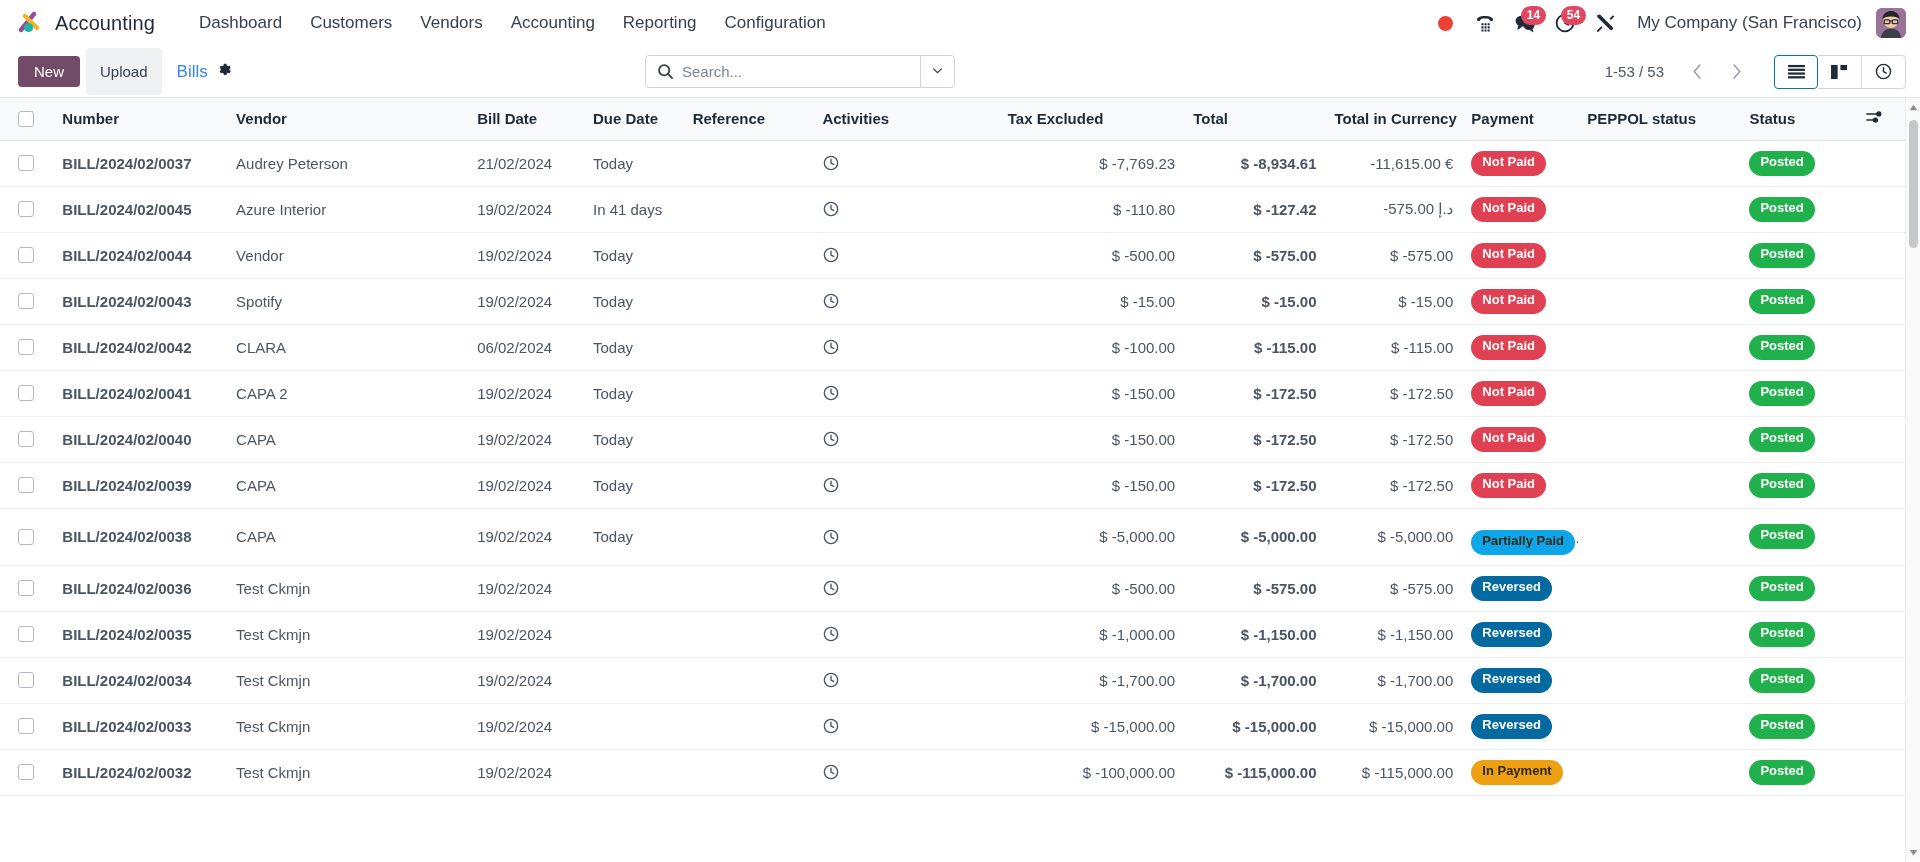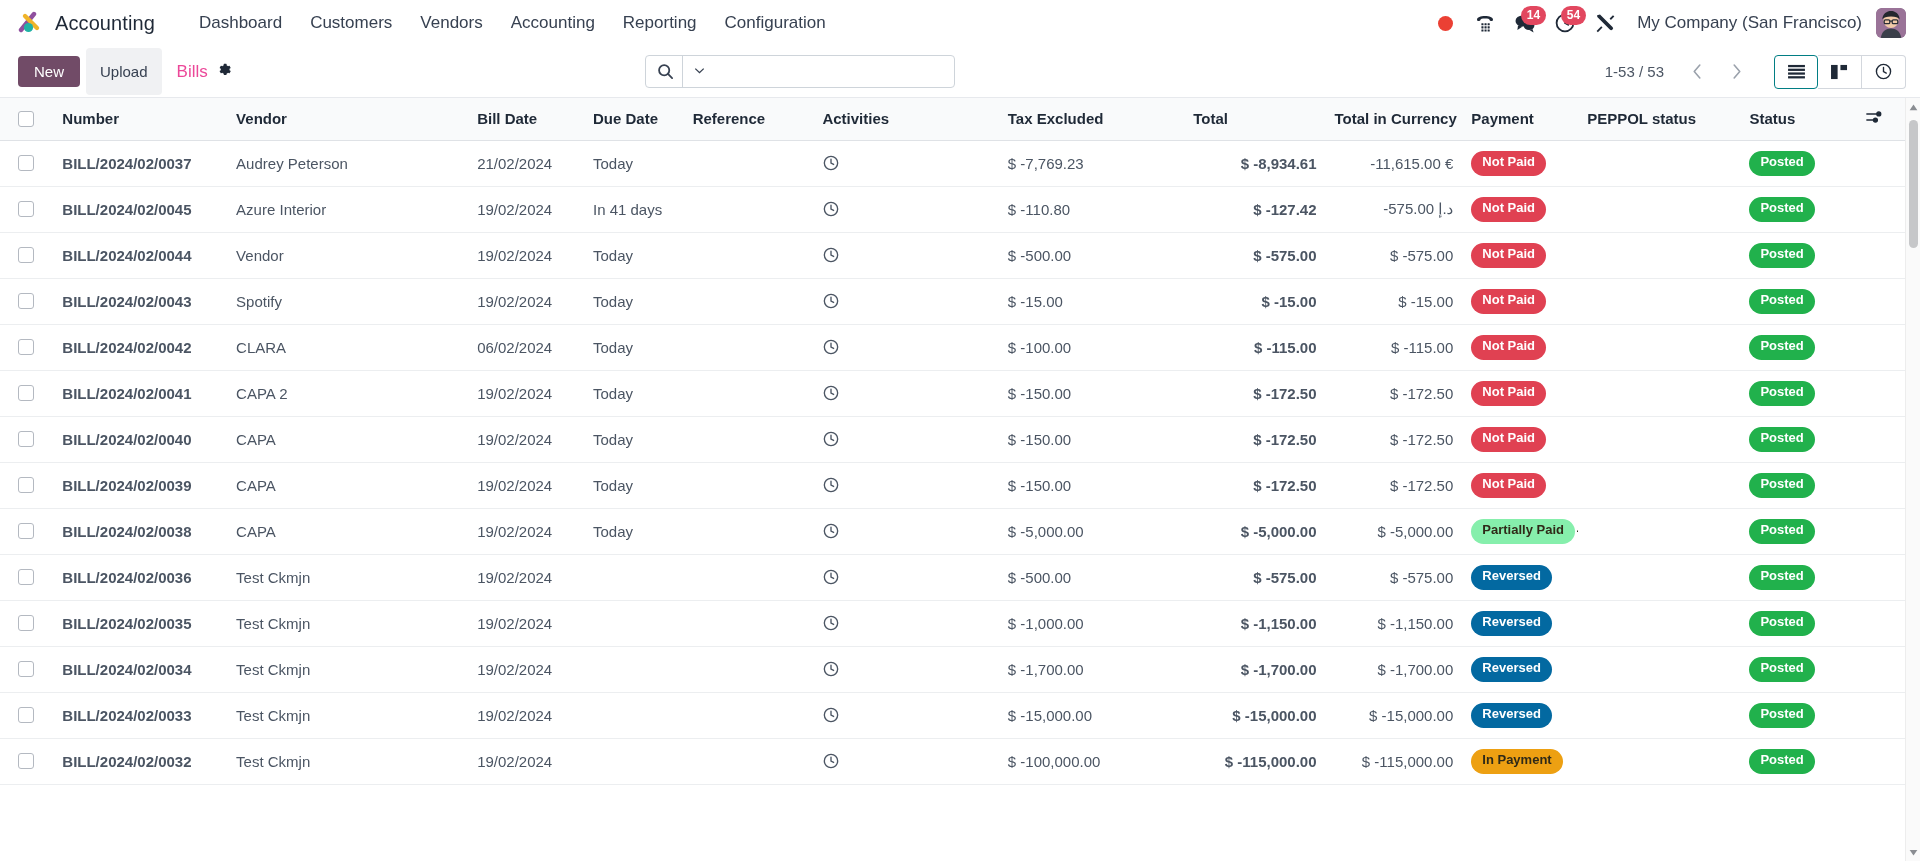--- a/index.html
+++ b/index.html
@@ -112,21 +112,21 @@
     font-size: 15px;
     padding: 15px 14px;
     margin-left: 6px;
     cursor: pointer;
     font-family: inherit;
   }
   .breadcrumb {
     display: flex; align-items: center; gap: 9px;
     margin-left: 15px;
     font-size: 17px;
-    color: #ec4899;
+    color: #3b82f6;
   }
   .gear-icon { cursor: pointer; display: block; }
 
   
   .searchbar {
     position: absolute;
     left: 645px;
     width: 310px;
     display: flex;
     align-items: center;
@@ -225,21 +225,21 @@
     height: 40px;
     vertical-align: middle;
   }
   .c-check   { width: 46px; padding-left: 18px !important; padding-right: 0 !important; }
   .c-number  { width: 150px; }
   .c-vendor  { width: 208px; }
   .c-billdate{ width: 100px; }
   .c-duedate { width: 86px; }
   .c-ref     { width: 112px; }
   .c-act     { width: 160px; }
-  .c-taxex   { width: 160px; }
+  .c-taxex   { width: 160px; text-align: right; }
   .c-total   { width: 122px; text-align: right; }
   .c-cur     { width: 118px; text-align: right; }
   .c-pay     { width: 100px; }
   .c-peppol  { width: 140px; }
   .c-status  { width: 100px; }
   .c-opt     { width: 48px; }
 
   th.c-taxex, th.c-total, th.c-cur { text-align: right; }
 
   .cb {
@@ -258,21 +258,21 @@
   .badge {
     display: inline-block;
     border-radius: 14px;
     font-size: 13px;
     font-weight: 700;
     padding: 4px 11px 8px;
     line-height: 1;
     white-space: nowrap;
   }
   .badge-notpaid   { background: #e04152; color: #ffffff; }
-  .badge-partial   { background: #86efac; color: #2f2a18; }
+  .badge-partial   { background: #0ea5e9; color: #2f2a18; margin-top: 11px; }
   .badge-reversed  { background: #0369a1; color: #ffffff; }
   .badge-inpayment { background: #eda012; color: #2f2a18; }
   .badge-posted    { background: #21b14c; color: #ffffff; }
 
   .act-clock { display: block; }
 
   
   .vscroll {
     position: absolute;
     right: 0; top: 0;
@@ -388,20 +388,21 @@
     </span>
   </div>
 
   <div class="searchbar">
     <span class="search-ico">
       <svg width="17" height="17" viewBox="0 0 18 18" fill="none" stroke="#374151" stroke-width="1.9">
         <circle cx="7.6" cy="7.6" r="5.4"></circle>
         <path d="M11.6 11.6 L16 16" stroke-linecap="round"></path>
       </svg>
     </span>
+    <input class="search-input" type="text" placeholder="Search..." style="">
     <span class="search-caret">
       <svg width="11" height="7" viewBox="0 0 12 8" fill="#374151">
         <path d="M0.7 1.2 L6 6.4 L11.3 1.2 L10.3 0.2 L6 4.4 L1.7 0.2z"></path>
       </svg>
     </span>
   </div>
 
   <div class="cp-right">
     <span class="pager-text">1-53 / 53</span>
     <button class="pager-btn">

